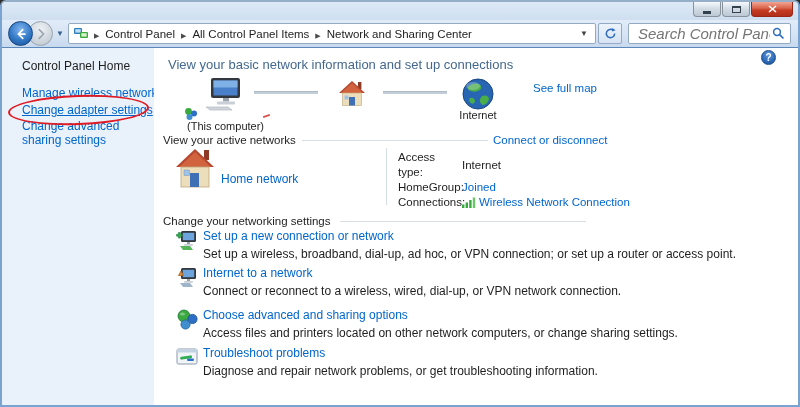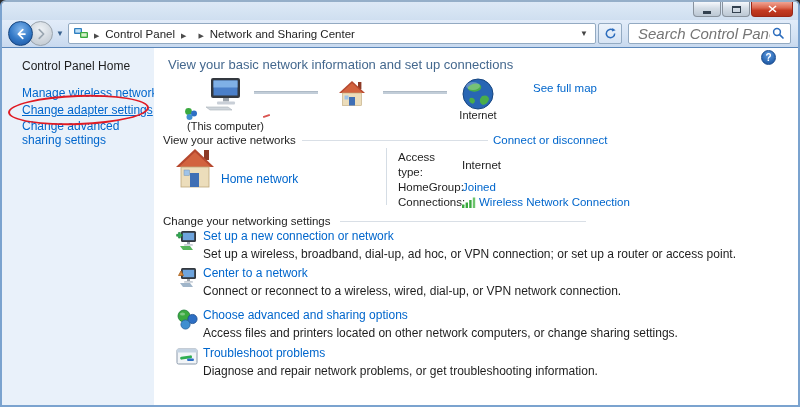--- a/index.html
+++ b/index.html
@@ -128,20 +128,21 @@
     <div class="addressbar">
       <svg width="14" height="13" viewBox="0 0 14 13">
         <rect x="0" y="1" width="8" height="6" rx="1" fill="#2f7fc0"></rect>
           <rect x="1.3" y="2.2" width="5.4" height="3.4" fill="#bfe0f7"></rect>
         <rect x="6" y="5" width="8" height="6" rx="1" fill="#3aa93f"></rect>
           <rect x="7.3" y="6.2" width="5.4" height="3.4" fill="#d6f2c9"></rect>
       </svg>
       <span class="crumb-sep"></span>
       <span class="crumb">Control Panel</span>
       <span class="crumb-sep"></span>
+      <span class="crumb">All Control Panel Items</span>
       <span class="crumb-sep"></span>
       <span class="crumb">Network and Sharing Center</span>
       <span class="addr-caret">▼</span>
     </div>
     <div class="refreshbtn">
       <svg width="13" height="13" viewBox="0 0 14 14">
         <path d="M11.5 7 a4.5 4.5 0 1 1 -1.7-3.5" stroke="#2d6dbd" stroke-width="1.6" fill="none"></path>
         <path d="M9 1 L12.5 3.4 L8.6 4.8 Z" fill="#2d6dbd"></path>
       </svg>
     </div>
@@ -262,21 +263,21 @@
       <div class="task" style="top:218px;">
         <svg class="ticon" width="22" height="21" viewBox="0 0 22 21">
           <rect x="5" y="1" width="15" height="11" rx="1.5" fill="#33383f"></rect>
           <rect x="6.8" y="2.8" width="11.4" height="7.4" fill="#6ea4dd"></rect>
           <rect x="11" y="12" width="3" height="2" fill="#9aa2ab"></rect>
           <rect x="8" y="14" width="9" height="1.8" rx="0.9" fill="#c9cfd7"></rect>
           <polygon points="5,4 7.5,8.5 2.5,8.5" fill="#d98a3d" stroke="#a65f1e" stroke-width="0.8"></polygon>
           <polygon points="4,16 14,16 17,20 7,20" fill="#8fa8c0" opacity="0.85"></polygon>
         </svg>
         <div class="ttext">
-          <span class="link">Center to a network</span>
+          <span class="link">Internet to a network</span>
           <span class="tdesc">Connect or reconnect to a wireless, wired, dial-up, or VPN network connection.</span>
         </div>
       </div>
 
       <div class="task" style="top:260px;">
         <svg class="ticon" width="22" height="21" viewBox="0 0 22 21">
           <circle cx="8" cy="7" r="6" fill="#3aa93f"></circle>
           <circle cx="8" cy="7" r="6" fill="none" stroke="#1c7a36" stroke-width="0.8"></circle>
           <circle cx="16.5" cy="10" r="4.6" fill="#2d6fc4" stroke="#1b4c8e" stroke-width="0.8"></circle>
           <circle cx="9.5" cy="15.5" r="4.6" fill="#3f8fd0" stroke="#23609c" stroke-width="0.8"></circle>

